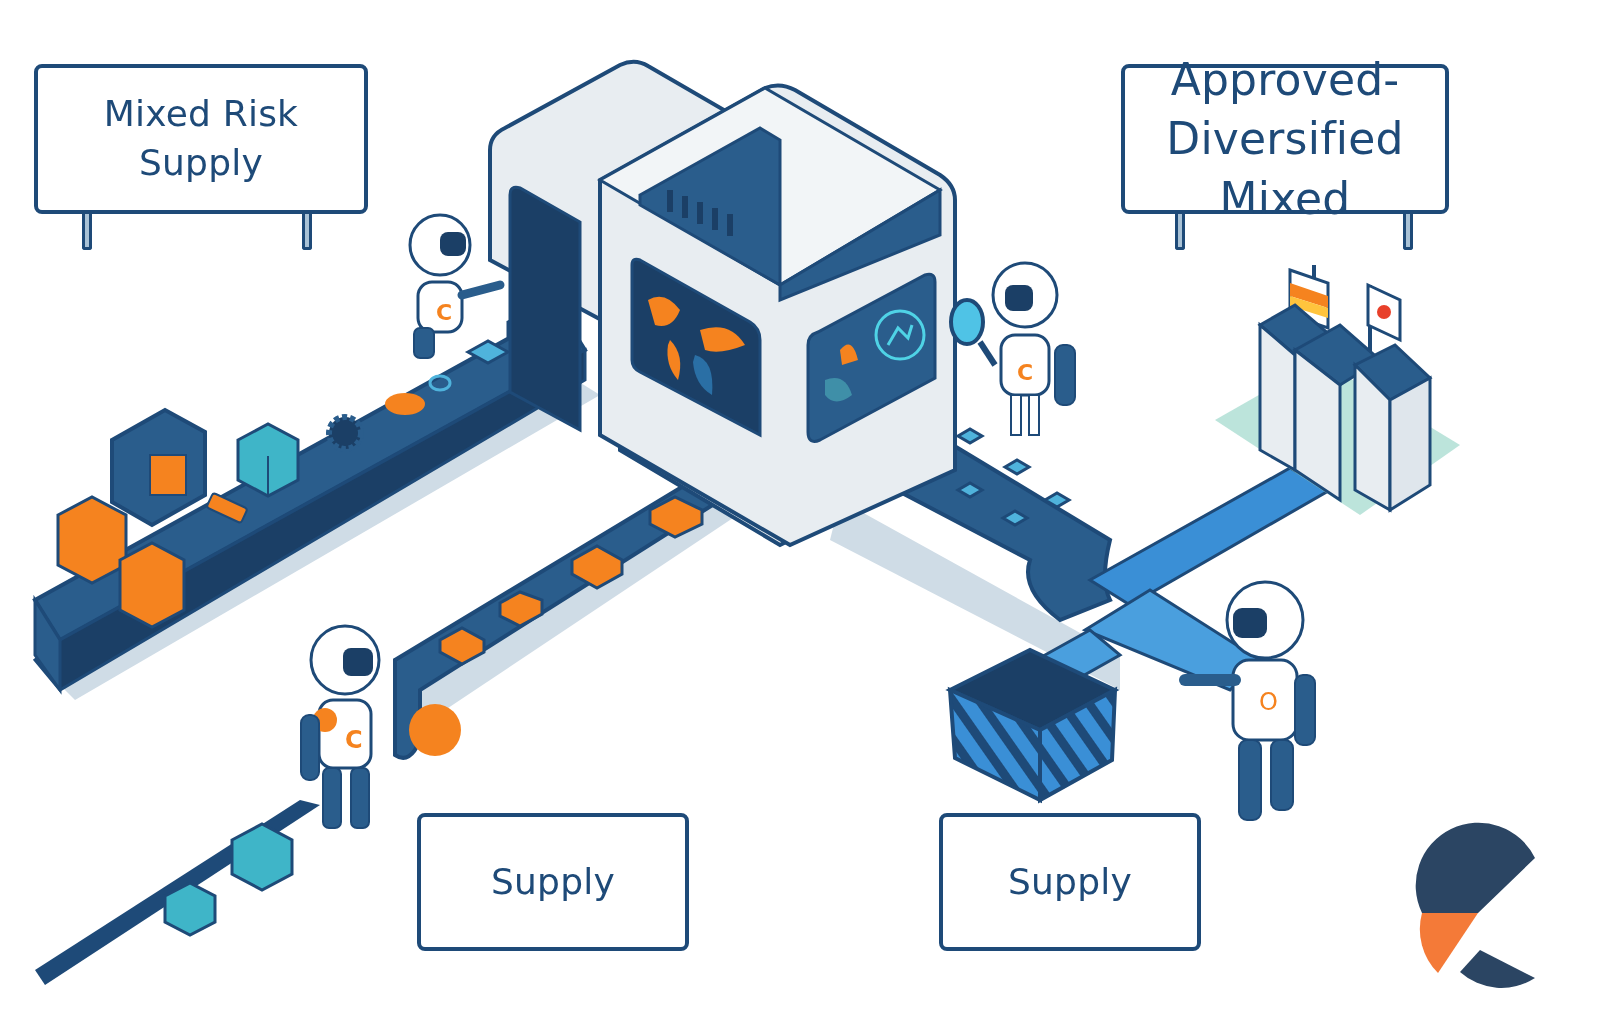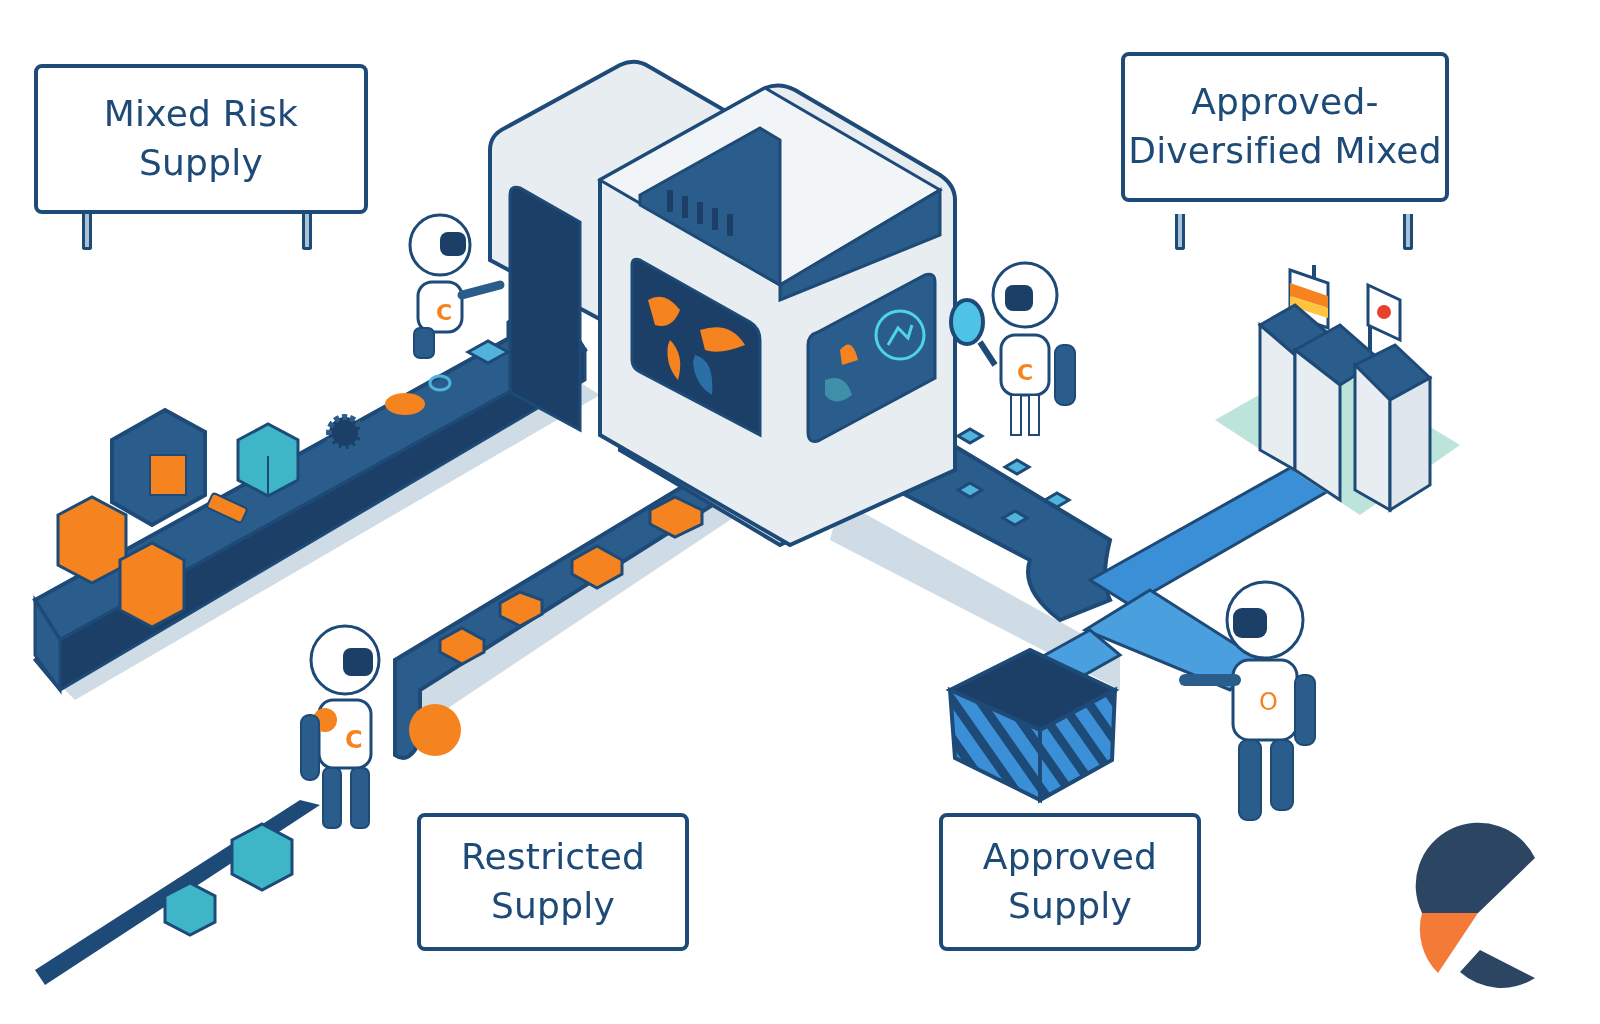--- a/index.html
+++ b/index.html
@@ -7,21 +7,21 @@
   #scene { position: absolute; left: 0; top: 0; width: 1600px; height: 1024px; }
   .sign {
     position: absolute; background: #ffffff; border: 4px solid #1e4a78; border-radius: 8px;
     box-sizing: border-box; display: flex; align-items: center; justify-content: center;
     text-align: center; color: #1e4a78; font-family: "DejaVu Sans", sans-serif;
     font-size: 36px; line-height: 1.35; letter-spacing: 0.2px;
   }
   .sign span { display: block; }
   .post { position: absolute; width: 10px; background: #a9c2d6; border: 3px solid #1e4a78; border-top: none; border-radius: 0 0 3px 3px; box-sizing: border-box; }
   #sign-mixed { left: 34px; top: 64px; width: 334px; height: 150px; }
-  #sign-diversified { left: 1121px; top: 52px; width: 328px; height: 150px; font-size: 36px; }
+  #sign-diversified { left: 1121px; top: 64px; width: 328px; height: 150px; font-size: 44px; }
   #sign-restricted { left: 417px; top: 813px; width: 272px; height: 138px; }
   #sign-approved { left: 939px; top: 813px; width: 262px; height: 138px; }
 </style>
 </head>
 <body>
 
 <svg id="scene" viewBox="0 0 1600 1024" xmlns="http://www.w3.org/2000/svg">
   <defs>
     <pattern id="stripes" width="22" height="22" patternUnits="userSpaceOnUse" patternTransform="rotate(-35)">
       <rect width="22" height="22" fill="#3a8fd6"></rect>
@@ -220,23 +220,21 @@
   <div>
     <span>Approved-</span>
     <span>Diversified Mixed</span>
   </div>
 </div>
 <div class="post" style="left:1175px; top:214px; height:36px;"></div>
 <div class="post" style="left:1403px; top:214px; height:36px;"></div>
 
 <div class="sign" id="sign-restricted">
   <div>
-    <span>Restricted</span>
     <span>Supply</span>
   </div>
 </div>
 
 <div class="sign" id="sign-approved">
   <div>
-    <span>Approved</span>
     <span>Supply</span>
   </div>
 </div>
 
 </body></html>

